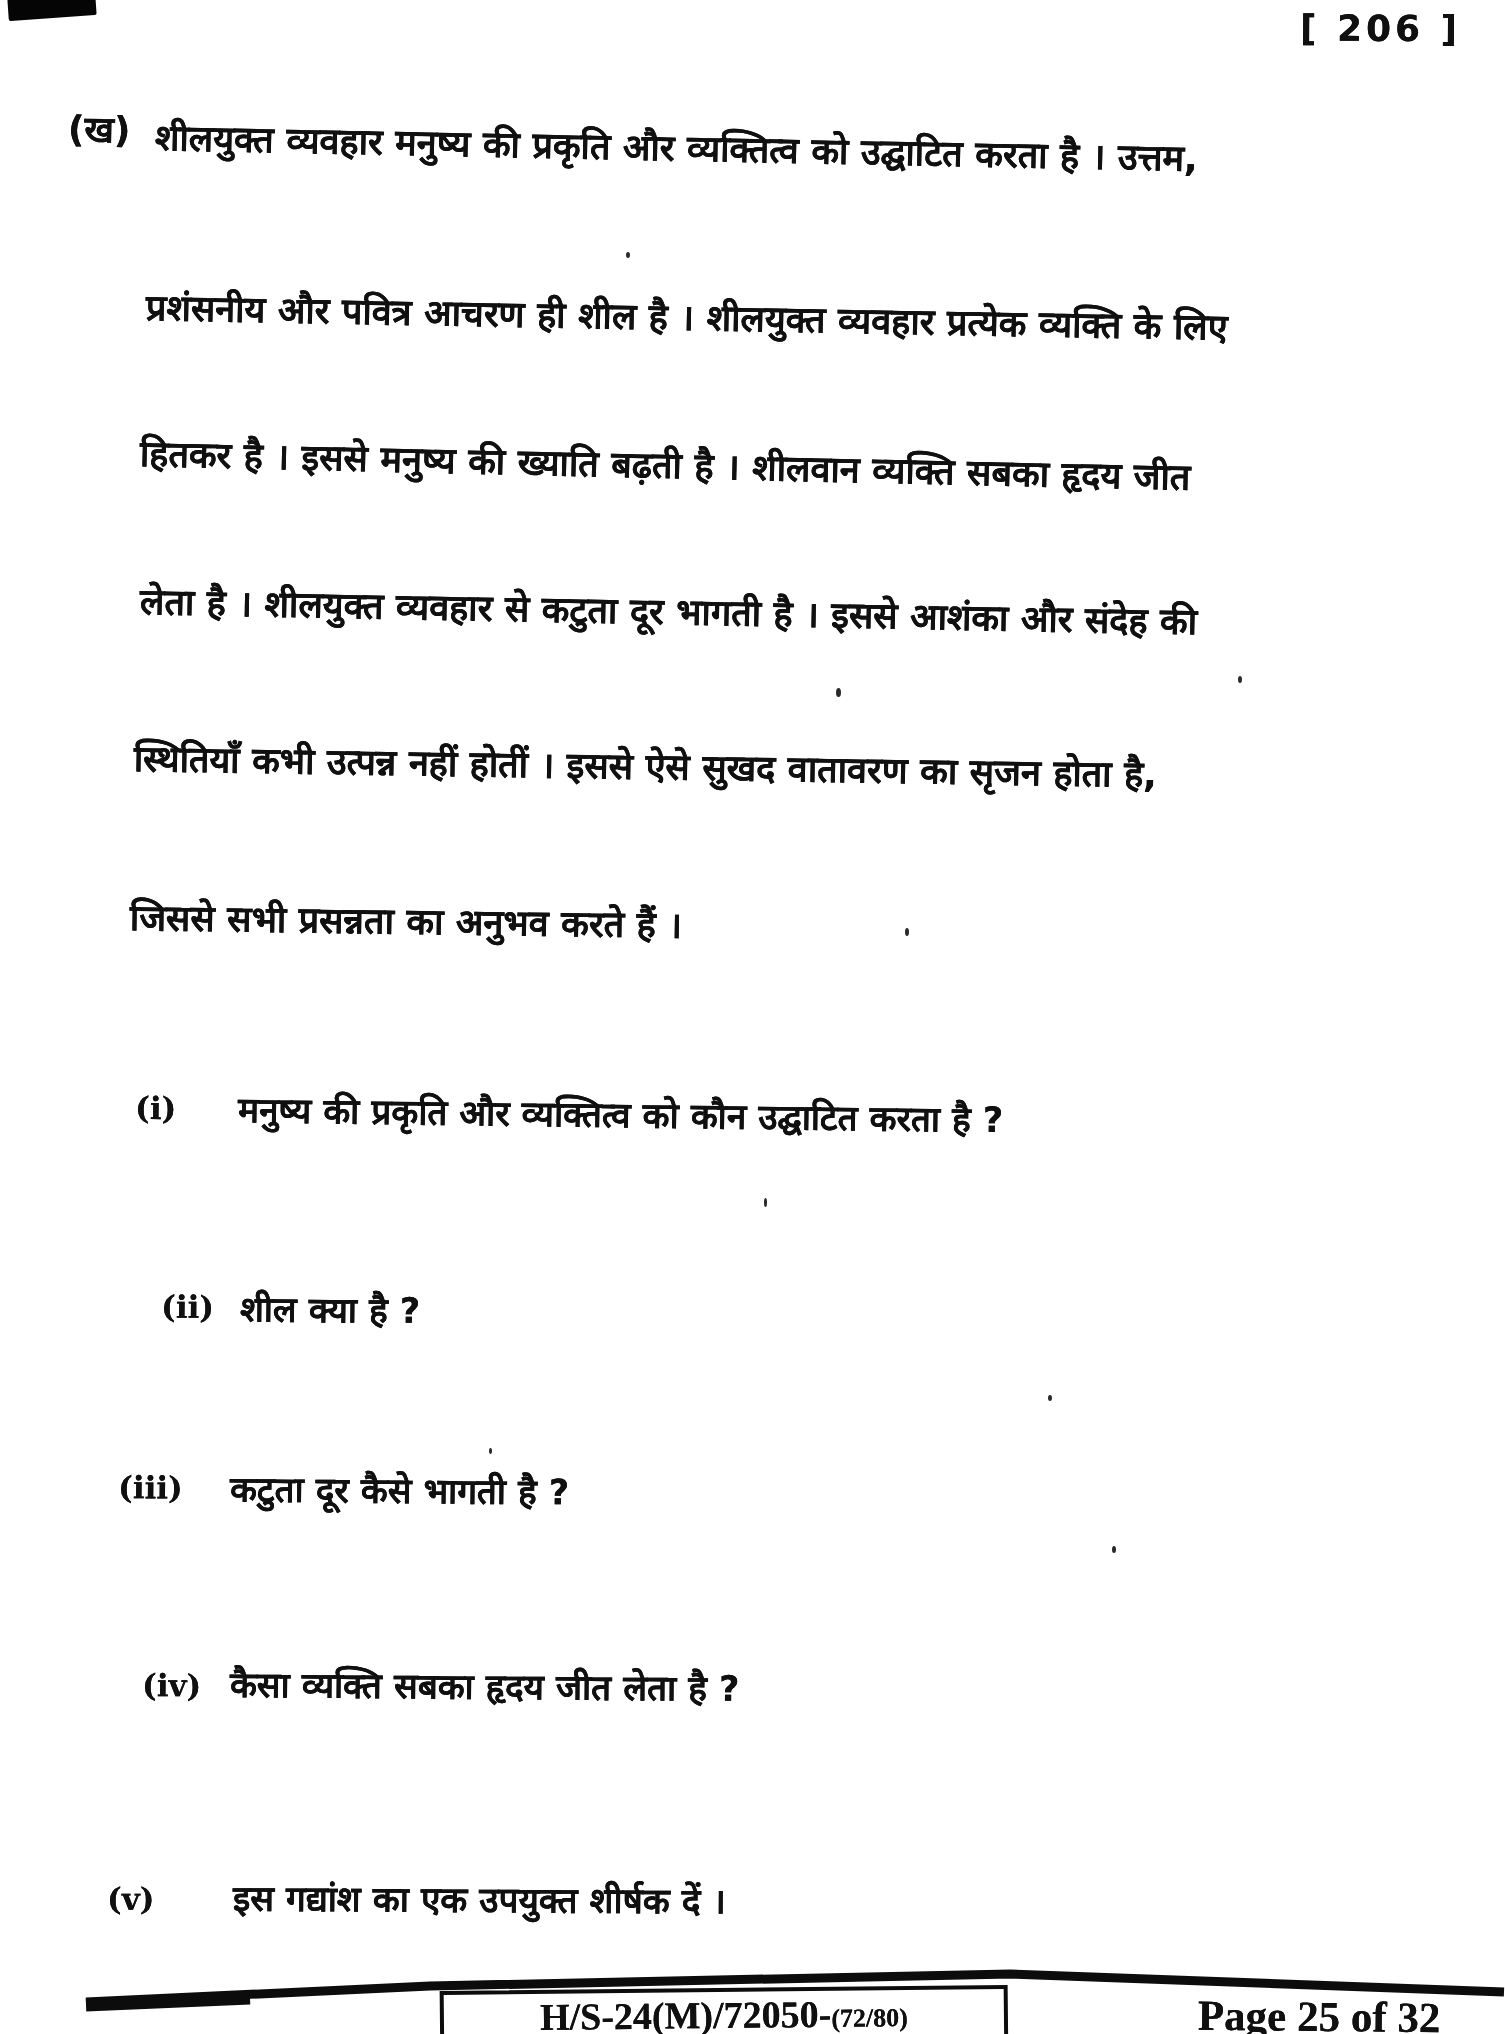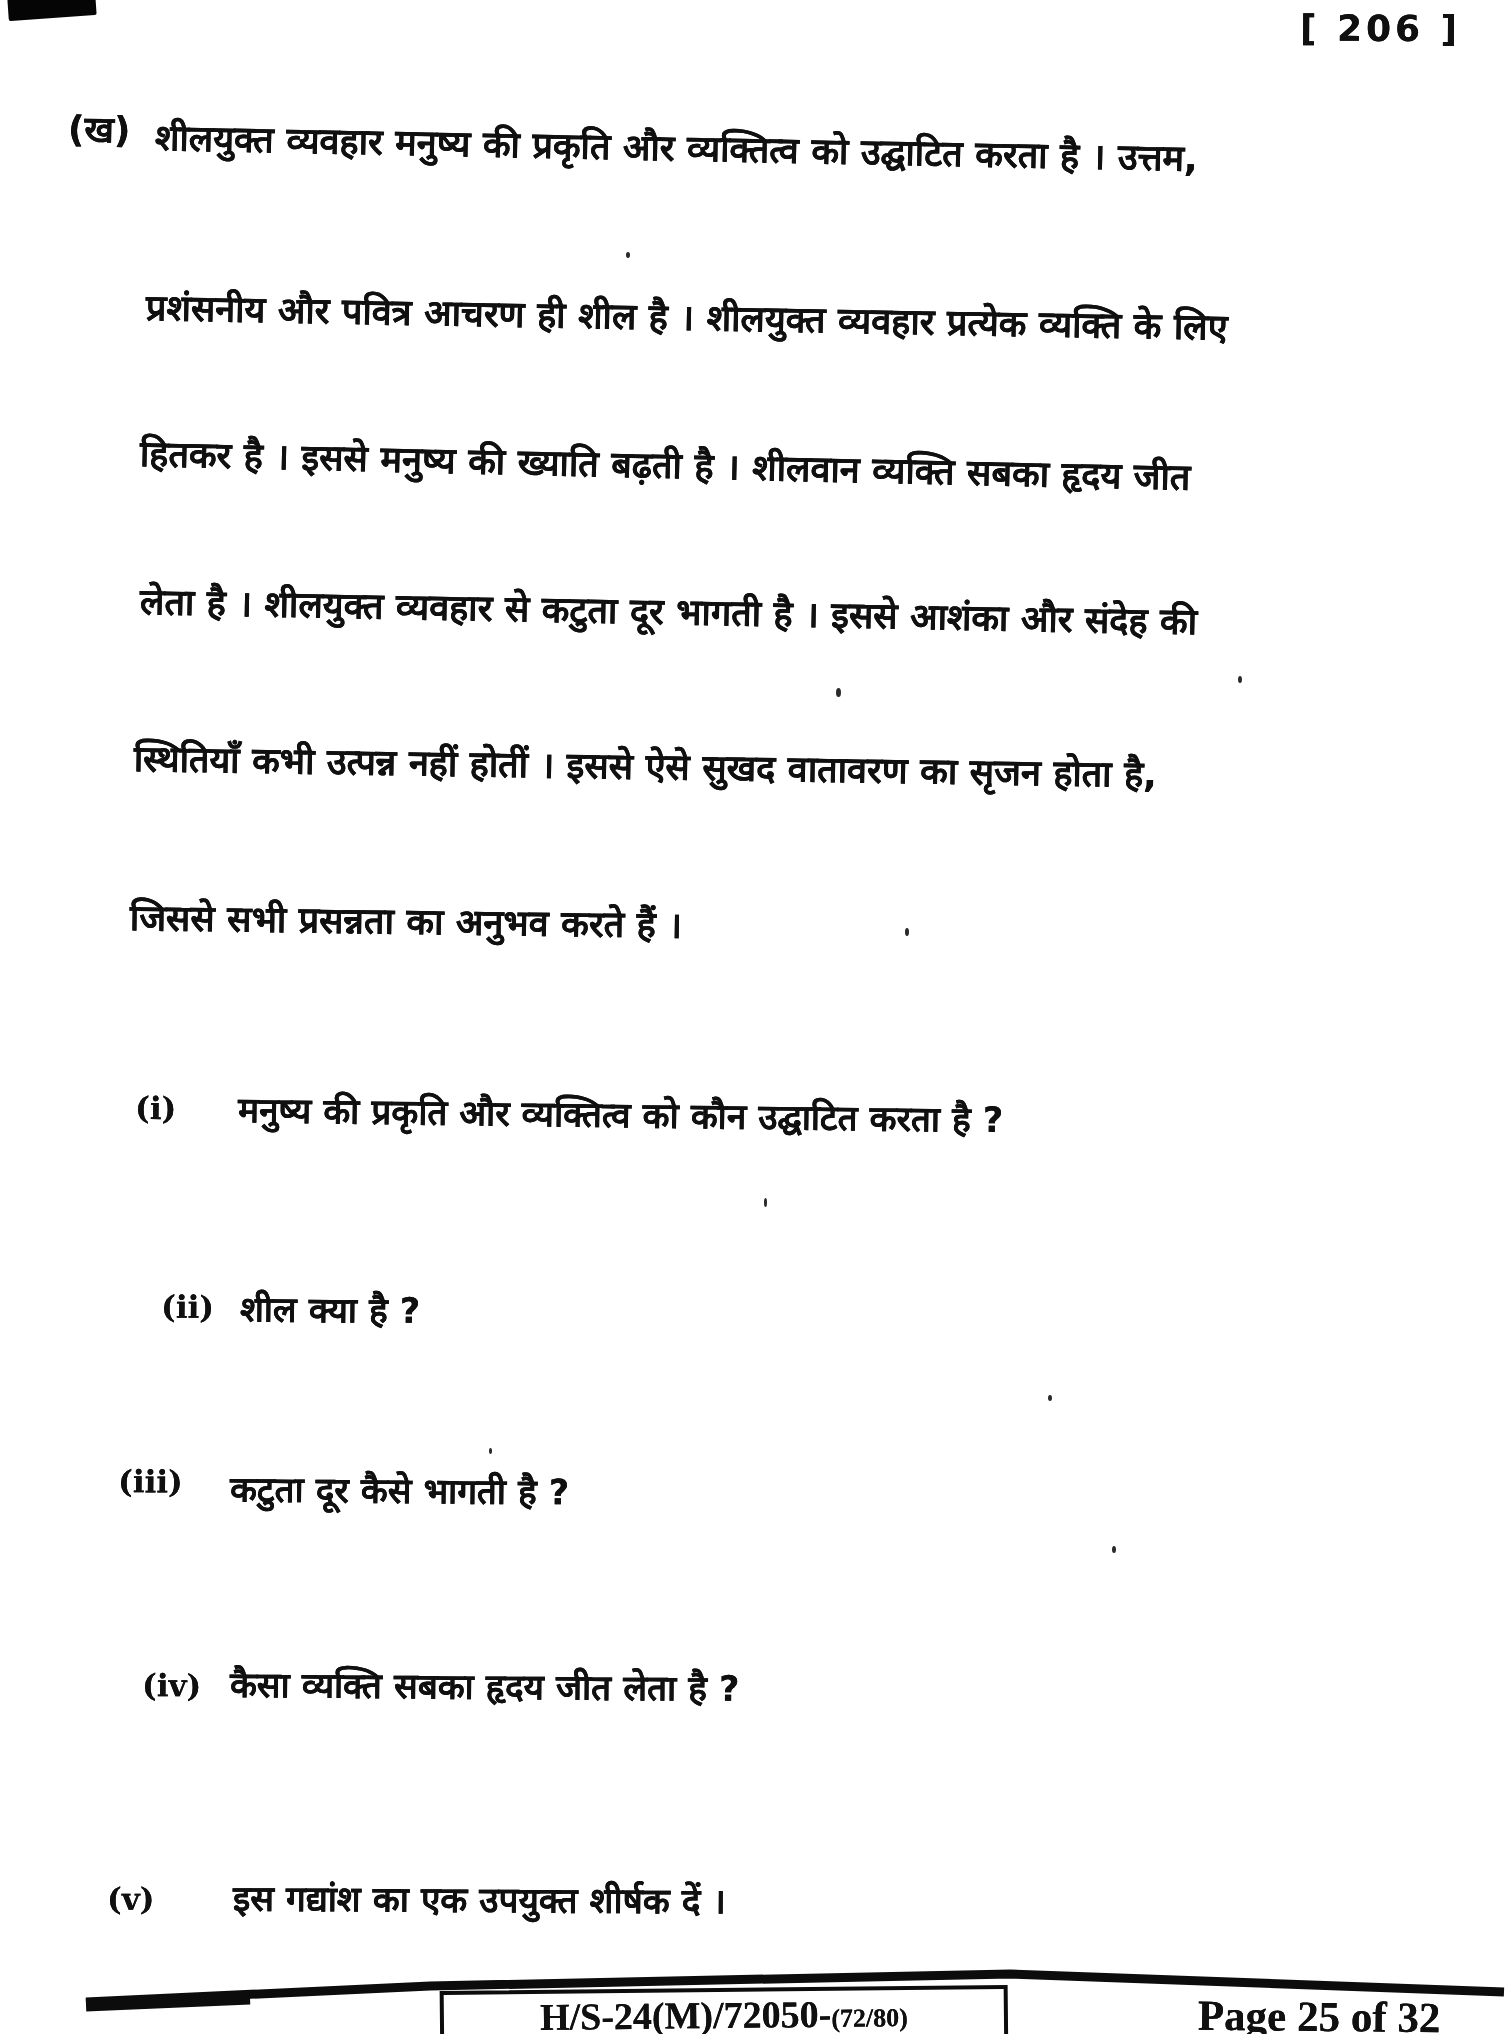--- a/index.html
+++ b/index.html
@@ -53,21 +53,21 @@
     font-size:35px; font-weight:700;
     white-space:nowrap;
   }
   .q0 { top:1082px; transform:rotate(0.75deg); }
   .q0 .q-number { left:135px; top:6px; }
   .q0 .q-text   { left:238px; top:0; }
   .q1 { top:1282px; transform:rotate(0.55deg); }
   .q1 .q-number { left:125px; top:5px;margin-left:36px; }
   .q1 .q-text   { left:240px; top:0; }
   .q2 { top:1462px; transform:rotate(0.55deg); }
-  .q2 .q-number { left:118px; top:0; }
+  .q2 .q-number { left:118px; top:6px; }
   .q2 .q-text   { left:230px; top:0; }
   .q3 { top:1658px; transform:rotate(0.45deg); }
   .q3 .q-number { left:142px; top:8px; }
   .q3 .q-text   { left:230px; top:0; }
   .q4 { top:1872px; transform:rotate(0.35deg); }
   .q4 .q-number { left:107px; top:8px; }
   .q4 .q-text   { left:233px; top:0; }
 
   .footer-rule { position:absolute; left:0; top:1950px; }
 

